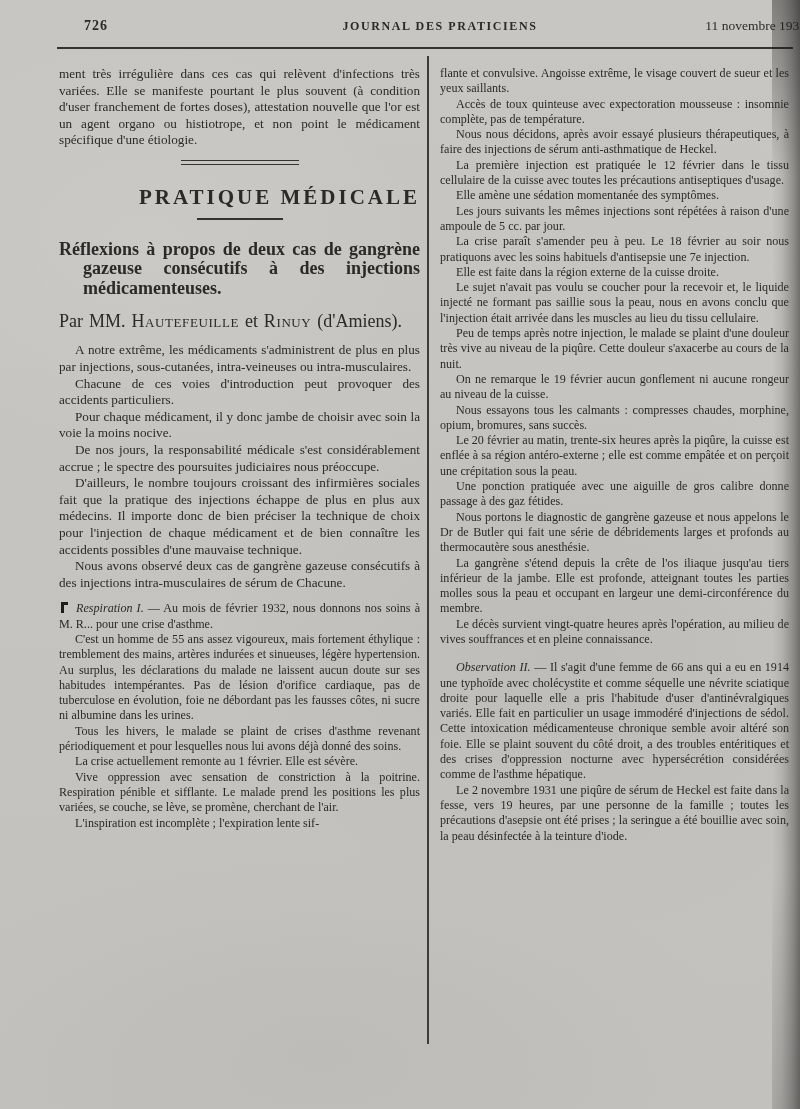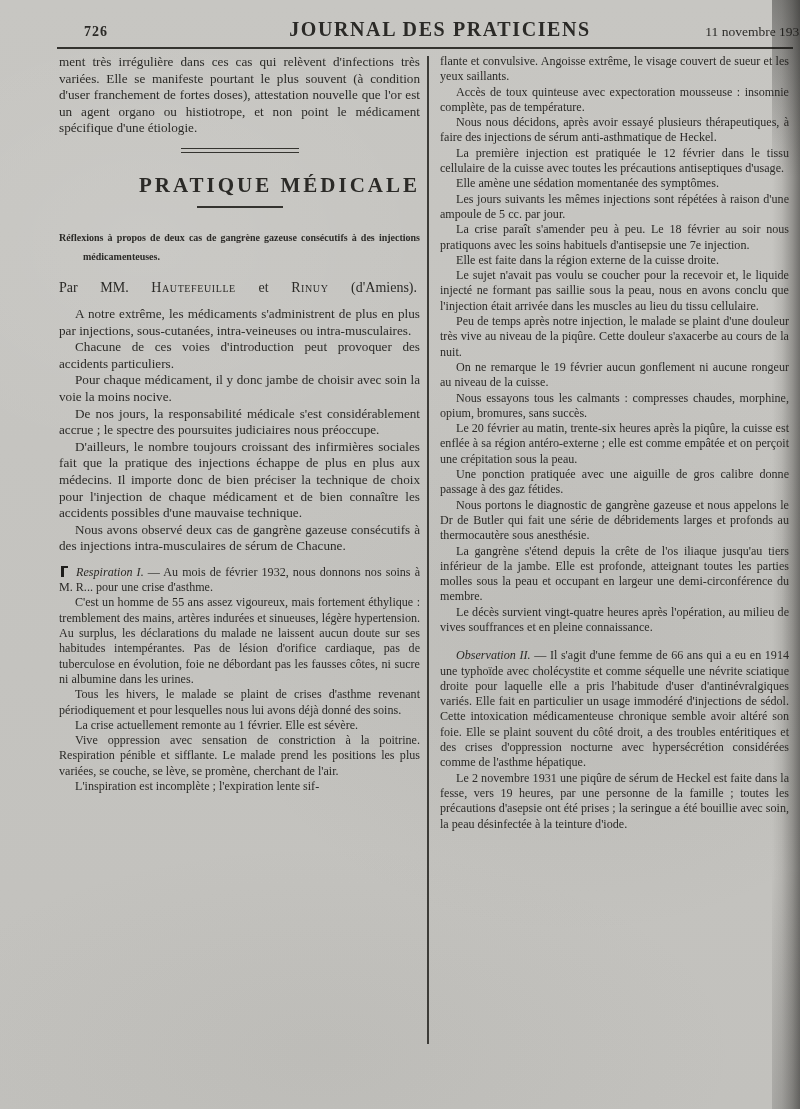--- a/index.html
+++ b/index.html
@@ -22,26 +22,26 @@
       linear-gradient(to bottom,#c7c6c2,#c2c1bd);
     font-family:"Liberation Serif","DejaVu Serif",serif;
     color:var(--ink);
   }
   
   .header{
     position:absolute;left:72px;top:18px;width:736px;
     display:grid;grid-template-columns:1fr auto 1fr;align-items:baseline;
   }
   .page-number{font-weight:bold;font-size:14px;justify-self:start;padding-left:12px;letter-spacing:1px;}
-  .journal-title{font-weight:bold;font-size:20px;letter-spacing:1.6px;justify-self:center;}
+  .journal-title{font-weight:bold;font-size:12px;letter-spacing:1.6px;justify-self:center;}
   .issue-date{font-size:13.5px;justify-self:end;padding-right:2px;}
   .header-rule{position:absolute;left:57px;top:47px;width:736px;height:2px;background:var(--rule);}
   
   .col-divider{position:absolute;left:427px;top:56px;width:2px;height:988px;background:#3d3c38;}
-  .col{position:absolute;top:54px;}
+  .col{position:absolute;top:66px;}
   .col-left{left:59px;width:361px;}
   .col-right{left:440px;width:349px;}
   p.para{
     margin:0;
     text-align:justify;
     text-indent:16px;
     hyphens:auto;
   }
   .col-left .main-text p.para, p.para.main{
     font-size:13.2px;line-height:16.6px;
@@ -61,28 +61,28 @@
   .section-heading{
     margin:20px 0 0 0;
     text-align:right;
     font-size:21px;font-weight:bold;letter-spacing:3px;
     white-space:nowrap;
   }
   .heading-rule{width:86px;height:2px;background:var(--rule);margin:8px auto 0 auto;}
   
   .article-title{
     margin:20px 0 0 0;
-    font-size:10px;font-weight:bold;line-height:19.5px;
+    font-size:18px;font-weight:bold;line-height:19.5px;
     text-align:justify;
     padding-left:24px;text-indent:-24px;
   }
   
   .byline{
-    margin:13px 3px 10px 0;
-    font-size:14px;
+    margin:13px 18px 10px 0;
+    font-size:18px;
     text-align:justify;
     text-align-last:justify;
   }
   .sc{font-variant:small-caps;letter-spacing:0.6px;}
   .obs-block{margin-top:10px;}
   .obs-label{font-style:italic;}
   
   .proof-mark{display:none;}
   p.para.mark{text-indent:2px;}
   p.para.mark .proof-mark{

